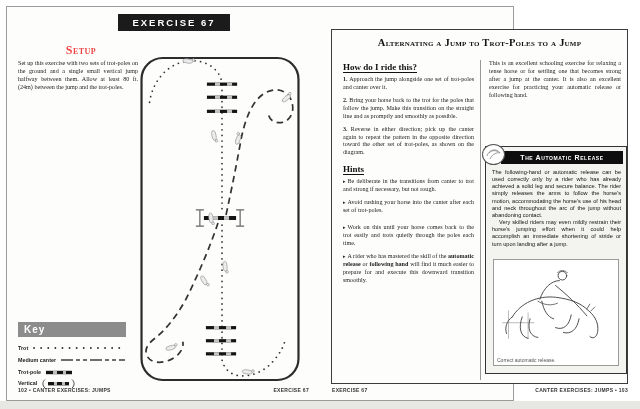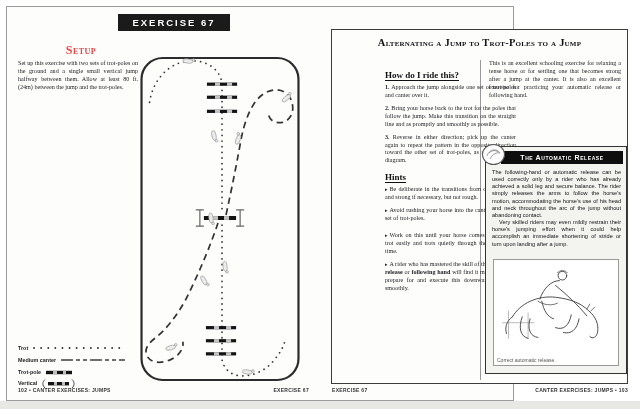--- a/index.html
+++ b/index.html
@@ -29,21 +29,21 @@
   .foot-l-left { left:11px; }
   .foot-l-right { left:240px; width:62px; text-align:right; }
   .foot-r-left { left:325px; }
   .foot-r-right { left:440px; width:181px; text-align:right; }
 
   
   .rpage { position:absolute; left:324px; top:22px; width:297px; height:355px; background:#fdfdfc; border:1px solid #3c3c3c;padding-left:36px; }
   .rtitle { position:absolute; left:0; top:7px; width:100%; text-align:center;
             font:bold 10.5px "Liberation Serif", serif; font-variant:small-caps; color:#111; letter-spacing:0.2px; }
   .coldiv { position:absolute; left:148px; top:30px; width:1px; height:320px; background:#999; }
-  .lcol { position:absolute; left:11px; top:40px; width:131px;margin-left:42px; }
+  .lcol { position:absolute; left:11px; top:32px; width:131px; }
   .rcol { position:absolute; left:157px; top:30px; width:132px; }
   .sec-head { font:bold 9px "Liberation Serif", serif; color:#111; text-decoration:underline;
               text-underline-offset:2px; margin-bottom:4px; }
   .step, .hint, .benefits-body { font-size:6.1px; line-height:1.3; color:#222; text-align:justify; margin-bottom:5px; }
   .step b, .hint b { font-weight:bold; }
   .hints-head { margin-top:7px; }
   .hint { display:block; }
   .hint .bullet { font-family:"DejaVu Sans", sans-serif; font-size:5px; margin-right:2px; }
   .hint-gap { margin-top:9px; }
 
@@ -139,20 +139,21 @@
         <use href="#horse" transform="translate(74,79) rotate(80)"></use>
         <use href="#horse" transform="translate(98,83) rotate(-72)"></use>
         <use href="#horse" transform="translate(71,161) rotate(84)"></use>
         <use href="#horse" transform="translate(85,209) rotate(86)"></use>
         <use href="#horse" transform="translate(64,223) rotate(62)"></use>
         <use href="#horse" transform="translate(31,290) rotate(-14)"></use>
         <use href="#horse" transform="translate(107,314) rotate(6)"></use>
       </g>
     </svg>
 
+    <div class="key-head">Key</div>
     <div class="key-row kr-0">
       <span class="key-label">Trot</span>
       <svg width="96" height="6">
         <line x1="2" y1="3" x2="94" y2="3" stroke="#333" stroke-width="1.8" stroke-linecap="round" stroke-dasharray="0.1 7"></line>
       </svg>
     </div>
     <div class="key-row kr-1">
       <span class="key-label">Medium canter</span>
       <svg width="66" height="6">
         <line x1="1" y1="3" x2="65" y2="3" stroke="#6e6e6e" stroke-width="2" stroke-dasharray="12 3 4 3 4 3"></line>

